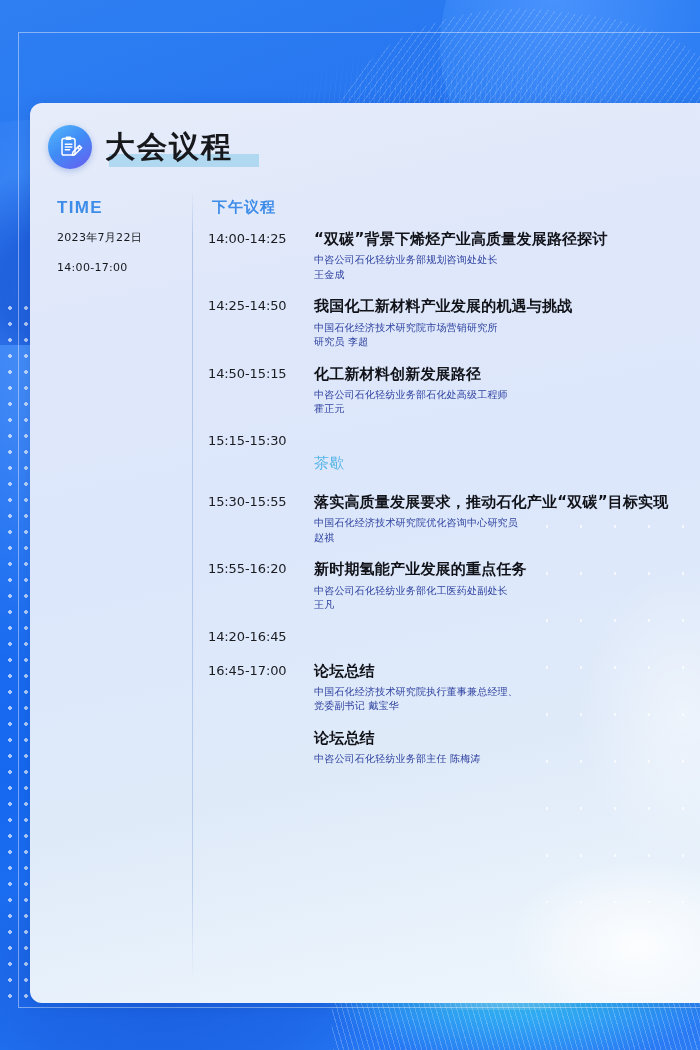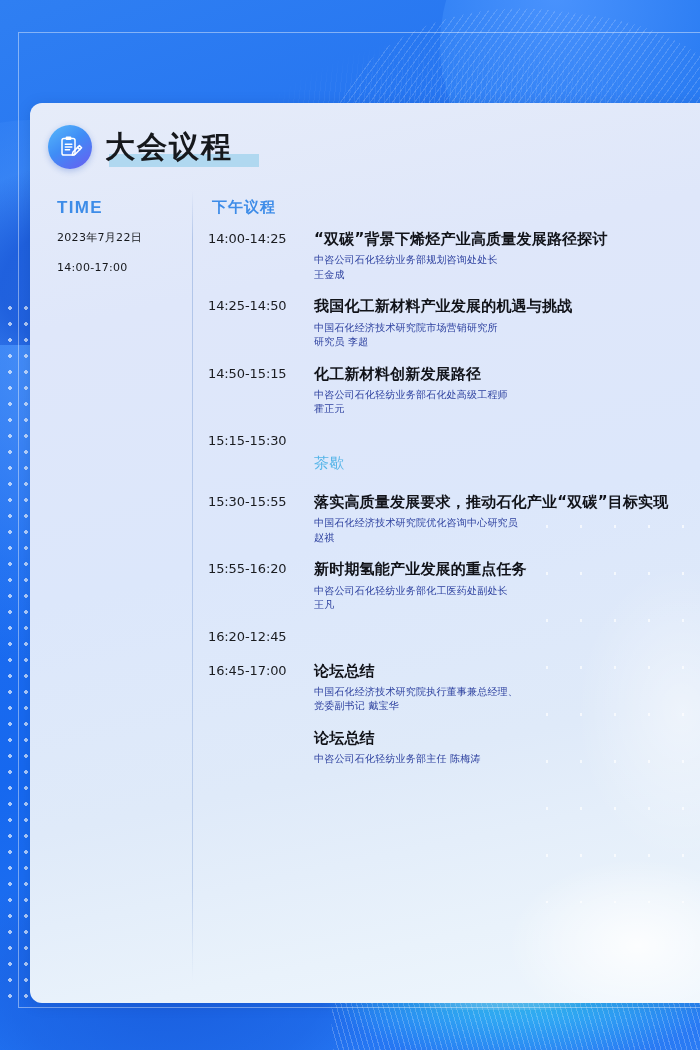--- a/index.html
+++ b/index.html
@@ -288,21 +288,21 @@
           </div>
         </div>
         <div class="row">
           <div class="row-time">15:55-16:20</div>
           <div class="row-body">
             <div class="row-title">新时期氢能产业发展的重点任务</div>
             <div class="row-speaker">中咨公司石化轻纺业务部化工医药处副处长<br>王凡</div>
           </div>
         </div>
         <div class="row">
-          <div class="row-time">16:20-12:45</div>
+          <div class="row-time">14:20-16:45</div>
         </div>
         <div class="row">
           <div class="row-time">16:45-17:00</div>
           <div class="row-body">
             <div class="row-title">论坛总结</div>
             <div class="row-speaker">中国石化经济技术研究院执行董事兼总经理、<br>党委副书记 戴宝华</div>
             <div class="row-sub">
               <div class="row-title">论坛总结</div>
               <div class="row-speaker">中咨公司石化轻纺业务部主任 陈梅涛</div>
             </div>

